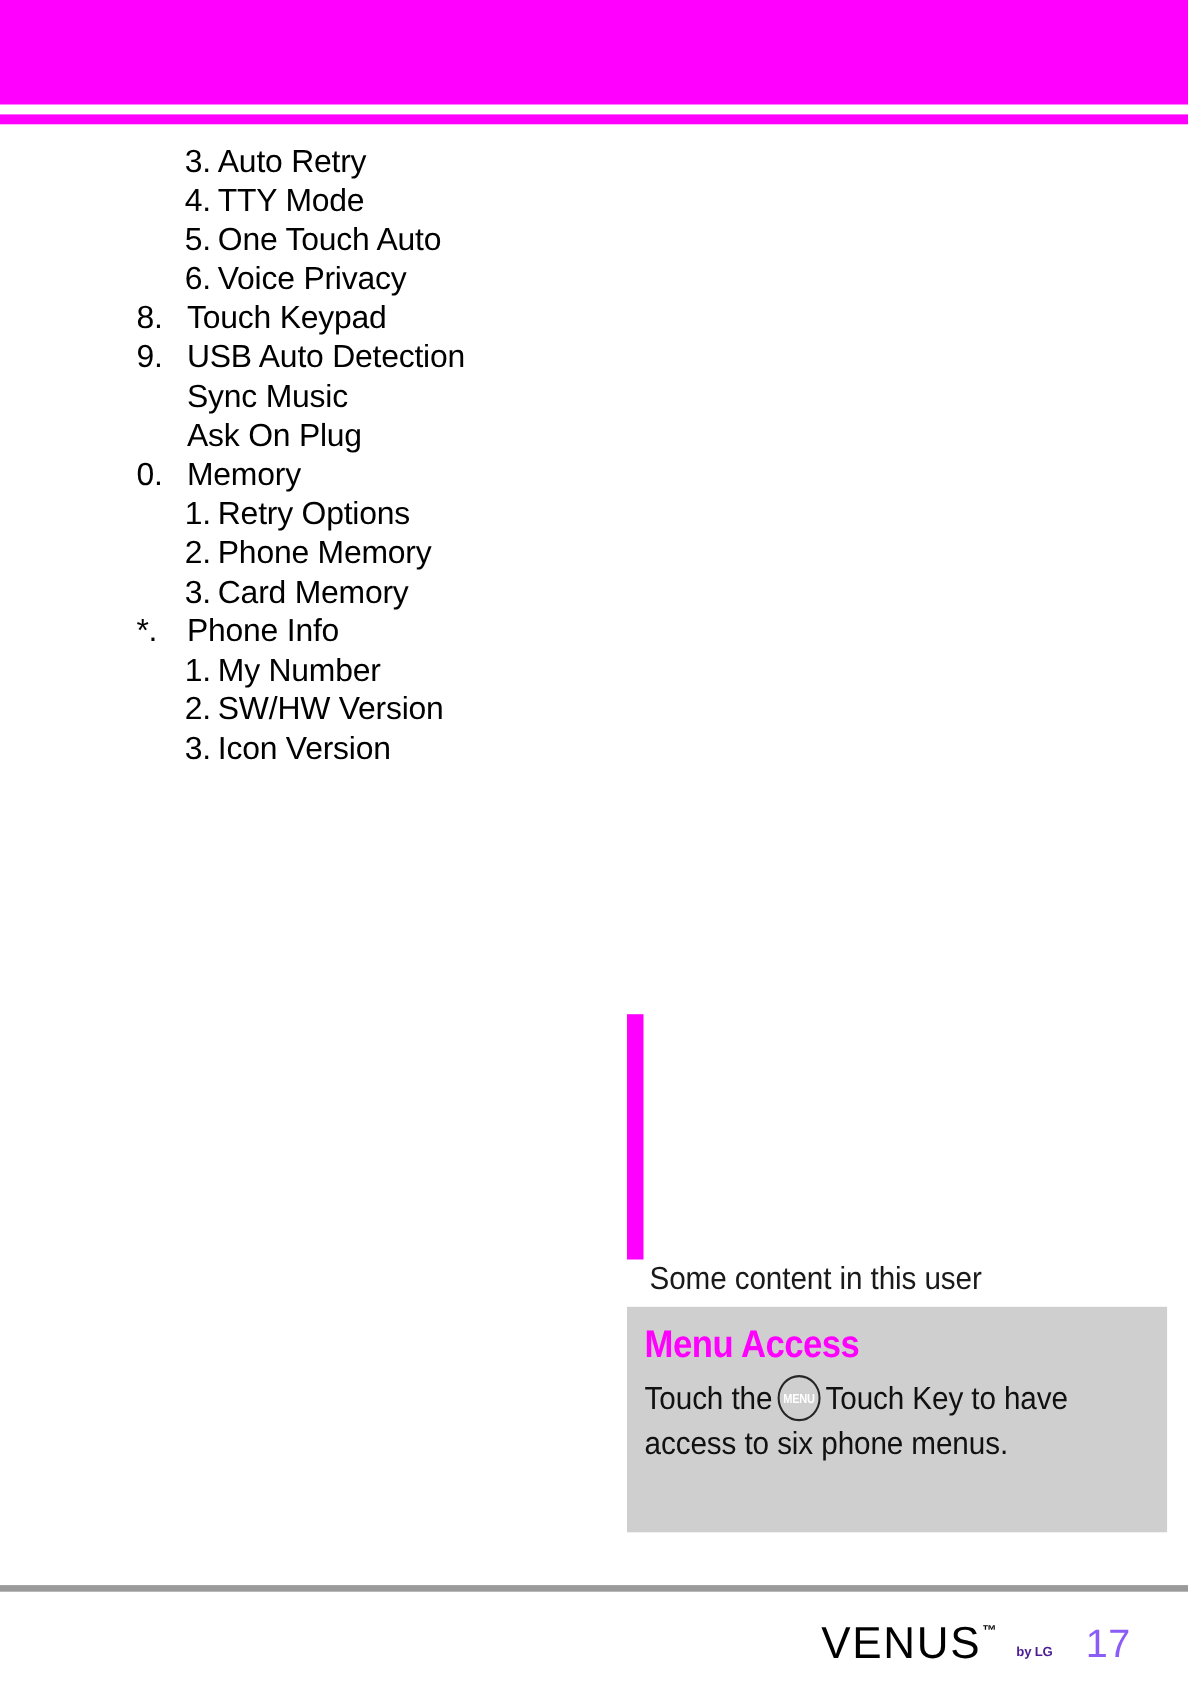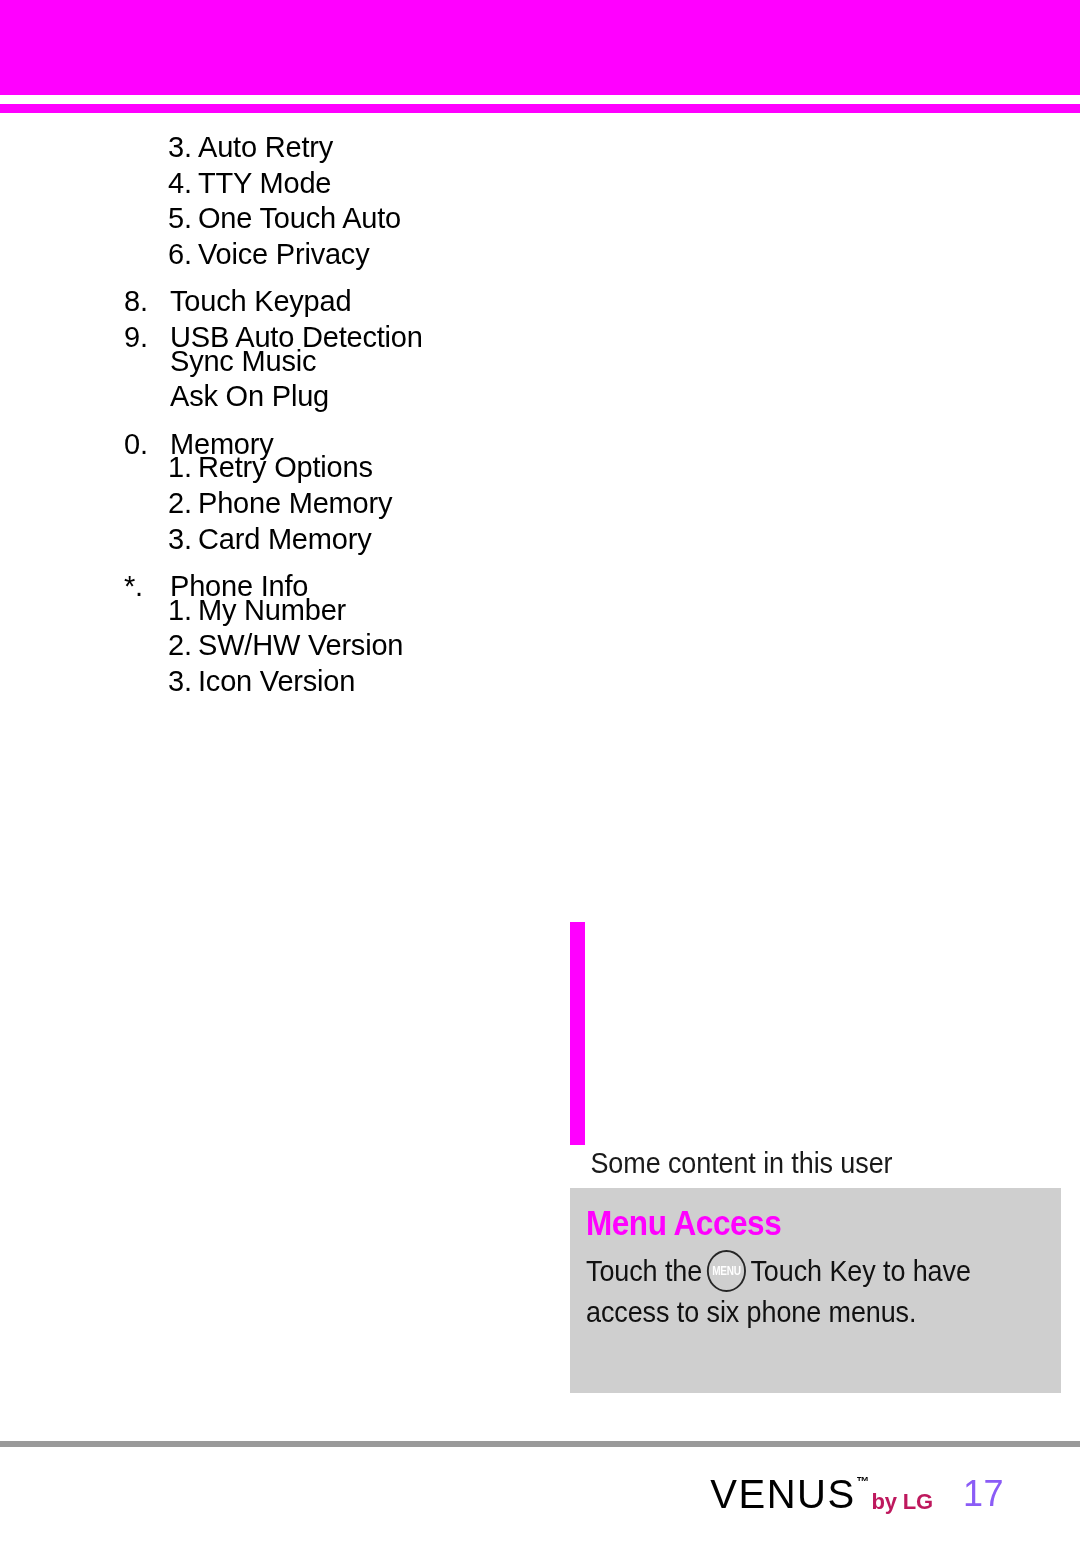--- a/index.html
+++ b/index.html
@@ -52,21 +52,21 @@
     letter-spacing: -0.2px;
     white-space: nowrap;
   }
   
   .outline-row.lvl1 .marker {
     display: inline-block;
     width: 46px;
     margin-left: 124px;
     text-align: left;
   }
-  .outline-row.lvl1 .label { display: inline-block; margin-top: 12px; }
+  .outline-row.lvl1 .label { display: inline-block; }
 
   
   .outline-row.lvl2 .marker {
     display: inline-block;
     width: 30px;
     margin-left: 168px;
     text-align: left;
   }
   .outline-row.lvl2 .label { display: inline-block; text-align: center; }
 
@@ -172,21 +172,21 @@
   }
   .footer-meta {
     position: absolute;
     left: 0;
     top: 1466px;
     width: 1080px;
     height: 56px;
     display: flex;
     justify-content: flex-end;
     align-items: center;
-    padding-right: 76px;
+    padding-right: 52px;
   }
   .venus-logo {
     display: inline-flex;
     align-items: flex-start;
     margin-right: 30px;
   }
   .venus-word {
     font-size: 40px;
     font-weight: 400;
     letter-spacing: 1.5px;
@@ -195,28 +195,28 @@
     transform: scaleY(1.02);
   }
   .venus-tm {
     font-size: 13px;
     line-height: 16px;
     font-weight: bold;
     margin-left: 1px;
     color: #000000;
   }
   .venus-bylg {
-    font-size: 22px;
+    font-size: 12px;
     font-weight: bold;
     line-height: 17px;
-    margin-left: 2px;
+    margin-left: 18px;
     align-self: flex-end;
     padding-bottom: 4px;
     letter-spacing: -0.2px;
-    color: #be185d;
+    color: #4c1d95;
   }
   .page-number {
     font-size: 36px;
     line-height: 40px;
     color: #8b5cf6;
     letter-spacing: 0.5px;
   }
 </style>
 </head>
 <body>

